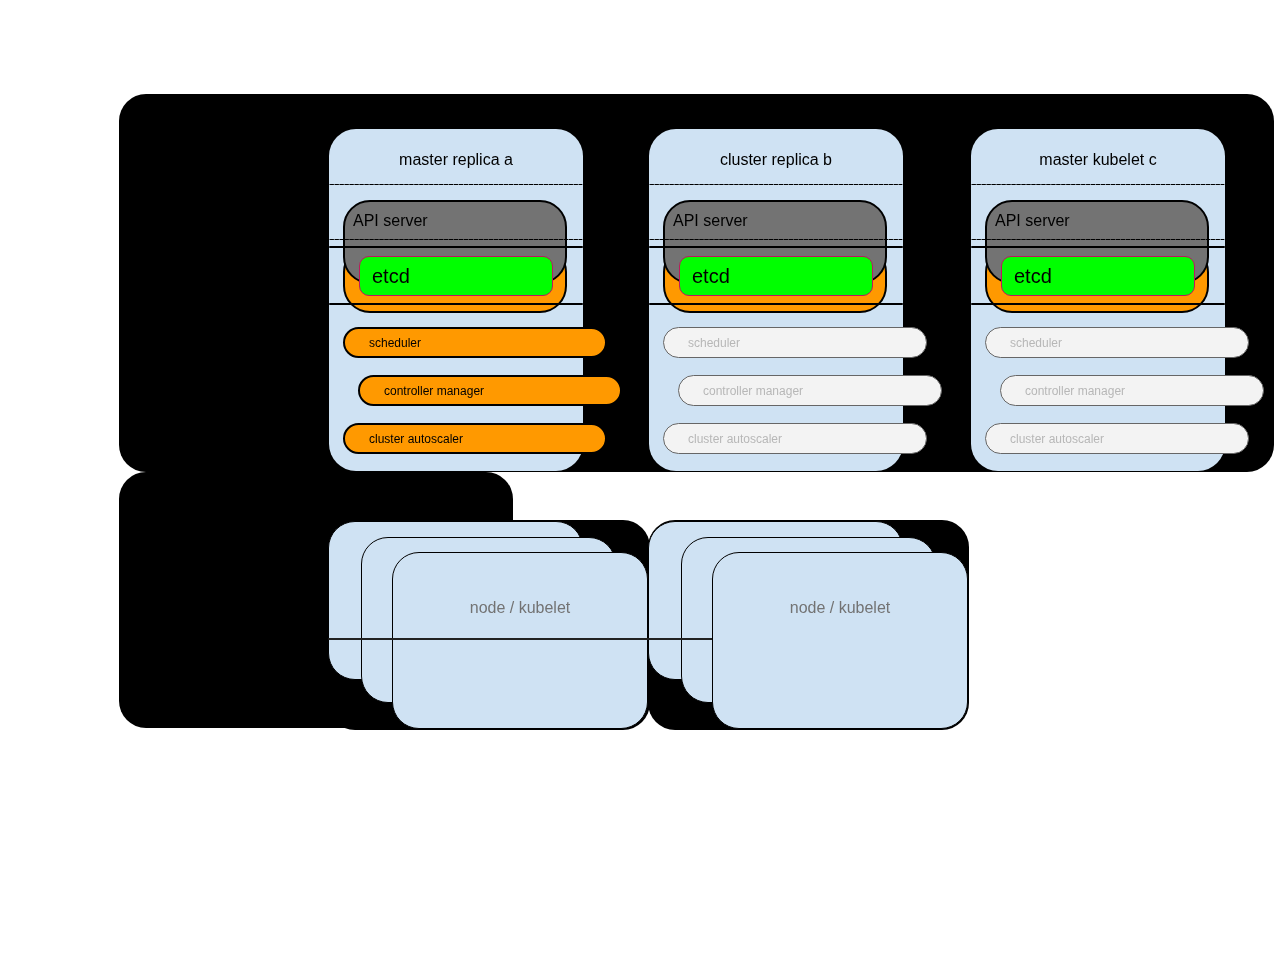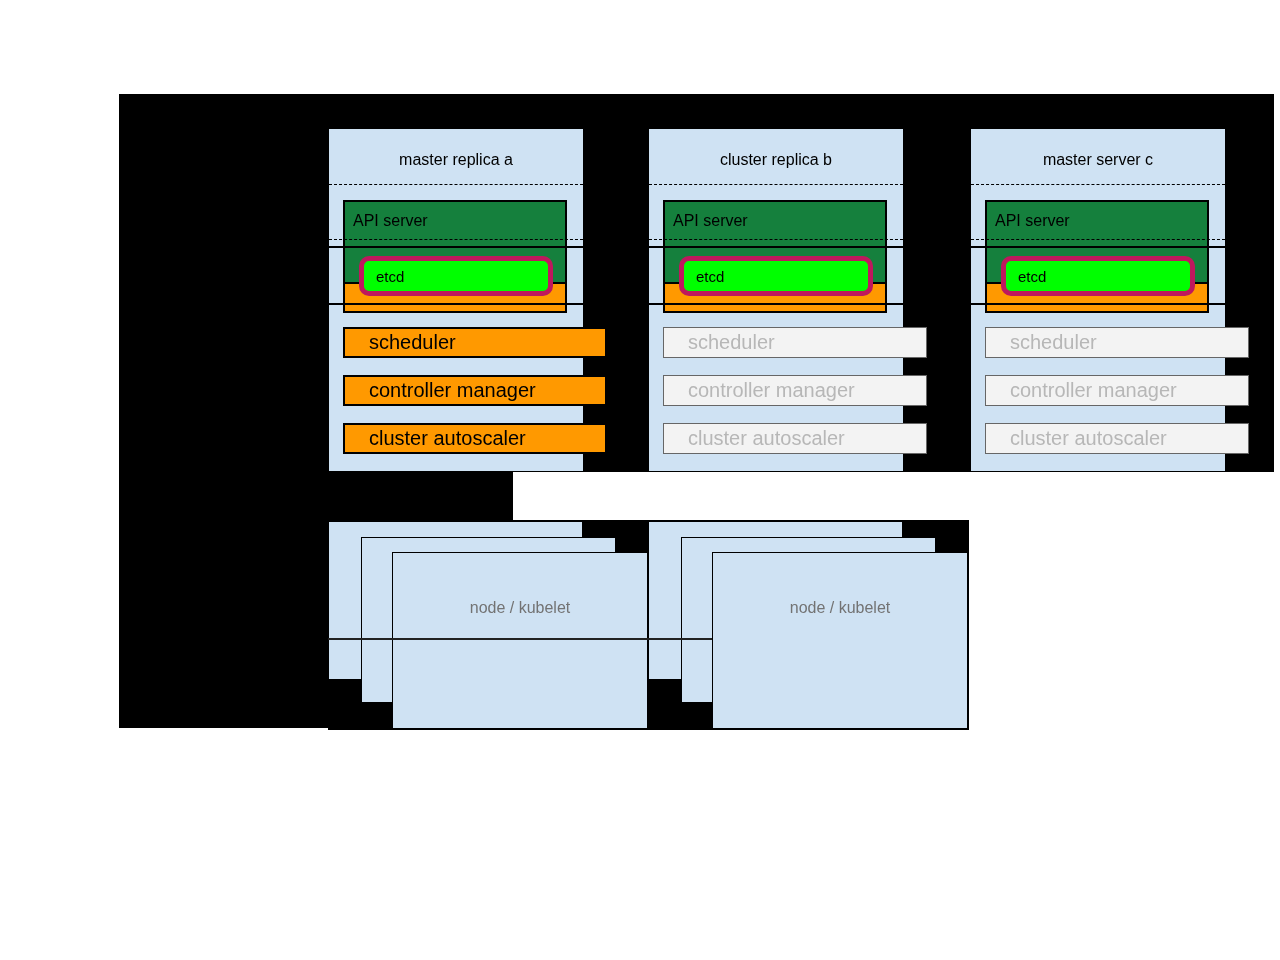--- a/index.html
+++ b/index.html
@@ -1,21 +1,21 @@
 <!DOCTYPE html>
 <html><head>
 <meta charset="utf-8">
 <style>
   html, body {
     margin: 0;
     padding: 0;
     background: #ffffff;
     font-family: "Liberation Sans", sans-serif;
   }
-  * { box-sizing: border-box; }
+  * { box-sizing: border-box; border-radius: 27px; }
 
   #page {
     position: relative;
     width: 1280px;
     height: 960px;
     background: #ffffff;
     overflow: hidden;
   }
 
   
@@ -60,55 +60,55 @@
     left: 14px; top: 116px;
     width: 224px; height: 68px;
     background: #ff9900;
     border: 2px solid #000000;
     z-index: 1;
   }
   .api-box {
     position: absolute;
     left: 14px; top: 71px;
     width: 224px; height: 84px;
-    background: #15803d;
+    background: #737373;
     border: 2px solid #000000;
     padding: 10px 0 0 8px;
     font-size: 16px;
     color: #000000;
     z-index: 2;
   }
   .etcd-box {
     position: absolute;
     left: 30px; top: 127px;
     width: 194px; height: 40px;
     background: #00ff00;
-    border: 5px solid #be185d;
+    border: 1px solid #be185d;
     border-radius: 10px;
     display: flex;
     align-items: center;
     padding-left: 12px;
-    font-size: 15px;
+    font-size: 20px;
     color: #000000;
     z-index: 3;
   }
 
   .comp {
     position: absolute;
     left: 14px;
     width: 264px; height: 31px;
     display: flex;
     align-items: center;
     padding-left: 24px;
-    font-size: 20px;
+    font-size: 12px;
     z-index: 2;
     white-space: nowrap;
   }
   .comp.c1 { top: 198px; }
-  .comp.c2 { top: 246px; }
+  .comp.c2 { top: 246px; margin-left: 15px; }
   .comp.c3 { top: 294px; text-align: right; }
   .replica.active .comp {
     background: #ff9900;
     border: 2px solid #000000;
     color: #000000;
   }
   .replica.inactive .comp {
     background: #f3f3f3;
     border: 1.5px solid #666666;
     color: #b7b7b7;
@@ -176,21 +176,21 @@
     <div class="etcd-box">etcd</div>
     <div class="hline dash lb2"></div>
     <div class="hline solid etc1"></div>
     <div class="hline solid etc2"></div>
     <div class="comp c1">scheduler</div>
     <div class="comp c2">controller manager</div>
     <div class="comp c3">cluster autoscaler</div>
   </div>
 
   <div id="replica-c" class="replica inactive">
-    <div class="title">master server c</div>
+    <div class="title">master kubelet c</div>
     <div class="hline dash lb1"></div>
     <div class="etcd-outer"></div>
     <div class="api-box">API server</div>
     <div class="etcd-box">etcd</div>
     <div class="hline dash lb2"></div>
     <div class="hline solid etc1"></div>
     <div class="hline solid etc2"></div>
     <div class="comp c1">scheduler</div>
     <div class="comp c2">controller manager</div>
     <div class="comp c3">cluster autoscaler</div>

